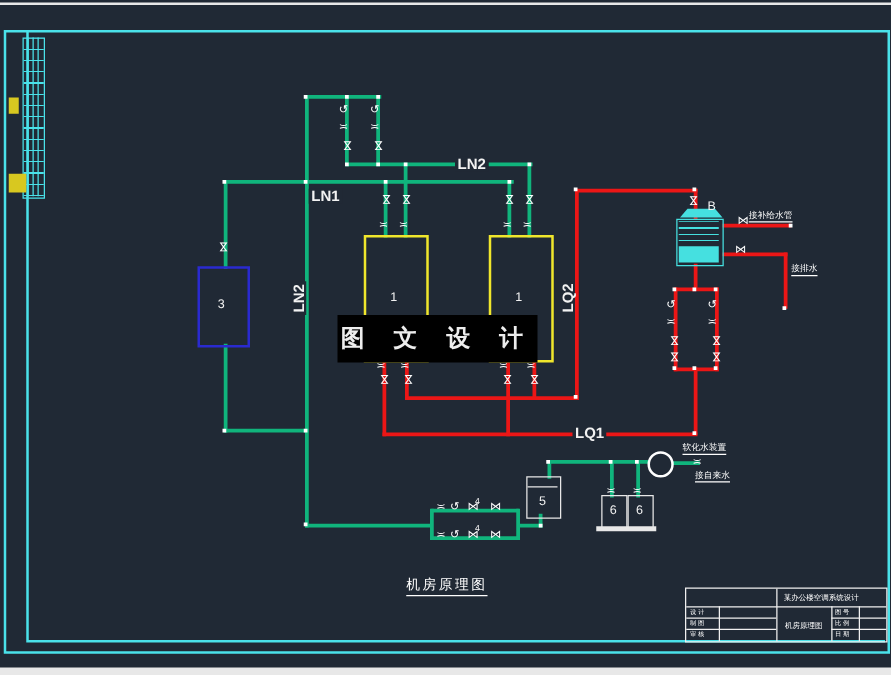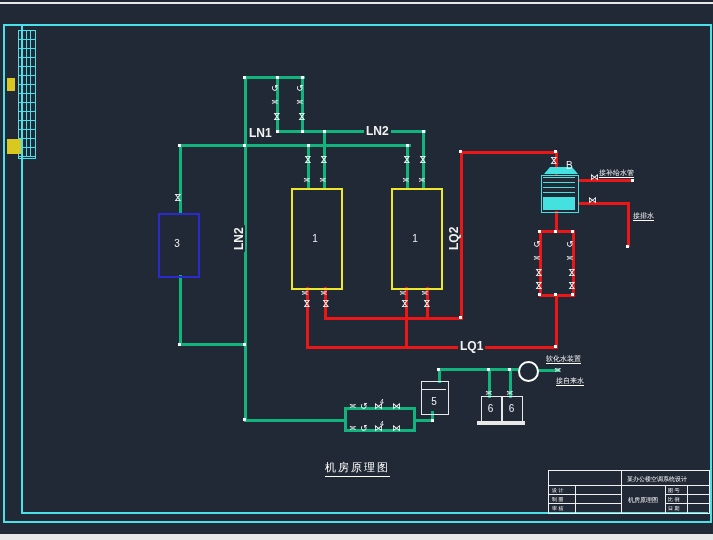--- a/index.html
+++ b/index.html
@@ -140,21 +140,21 @@
   <div class="wh" style="left:422px;top:389px;width:24px;height:1px;"></div>
   <div class="tag" style="left:421px;top:397px;width:26px;">5</div>
   <div class="tankw" style="left:481px;top:396px;width:19px;height:25px;"></div>
   <div class="tankw" style="left:502px;top:396px;width:19px;height:25px;"></div>
   <div class="tag" style="left:481px;top:404px;width:19px;">6</div>
   <div class="tag" style="left:502px;top:404px;width:19px;">6</div>
   <div class="wh" style="left:477px;top:421px;width:48px;height:4px;"></div>
 
   <div class="pumpcircle" style="left:518px;top:361px;"></div>
 
-  <div class="lbl" style="left:247px;top:127px;">LN1</div>
+  <div class="lbl" style="left:247px;top:151px;">LN1</div>
   <div class="lbl" style="left:364px;top:125px;">LN2</div>
   <div class="lbl vlbl" style="left:233px;top:252px;">LN2</div>
   <div class="lbl" style="left:458px;top:340px;">LQ1</div>
   <div class="lbl vlbl" style="left:448px;top:252px;">LQ2</div>
 
   <div class="tag" style="left:380px;top:398px;font-size:7px;">4</div>
   <div class="tag" style="left:380px;top:420px;font-size:7px;">4</div>
 
   <div class="ann" style="left:599px;top:169px;">接补给水管</div>
   <div class="ann" style="left:633px;top:212px;">接排水</div>
@@ -237,20 +237,23 @@
   <div class="dot" style="left:538px;top:293px;"></div>
   <div class="dot" style="left:571px;top:293px;"></div>
   <div class="dot" style="left:554px;top:345px;"></div>
   <div class="dot" style="left:437px;top:368px;"></div>
   <div class="dot" style="left:487px;top:368px;"></div>
   <div class="dot" style="left:508px;top:368px;"></div>
   <div class="dot" style="left:431px;top:419px;"></div>
   <div class="dot" style="left:631px;top:179px;"></div>
   <div class="dot" style="left:626px;top:245px;"></div>
 
+  <div class="wm">
+    <span>图 文 设 计</span>
+  </div>
 
   <div class="caption">机房原理图</div>
 
   <div class="tblock">
     <div class="tbl-line" style="left:0;top:14px;width:160px;height:1px;"></div>
     <div class="tbl-line" style="left:72px;top:0;width:1px;height:42px;"></div>
     <div class="tbl-line" style="left:116px;top:14px;width:1px;height:28px;"></div>
     <div class="tbl-line" style="left:138px;top:14px;width:1px;height:28px;"></div>
     <div class="tbl-line" style="left:26px;top:14px;width:1px;height:28px;"></div>
     <div class="tbl-line" style="left:0;top:23px;width:72px;height:1px;"></div>

